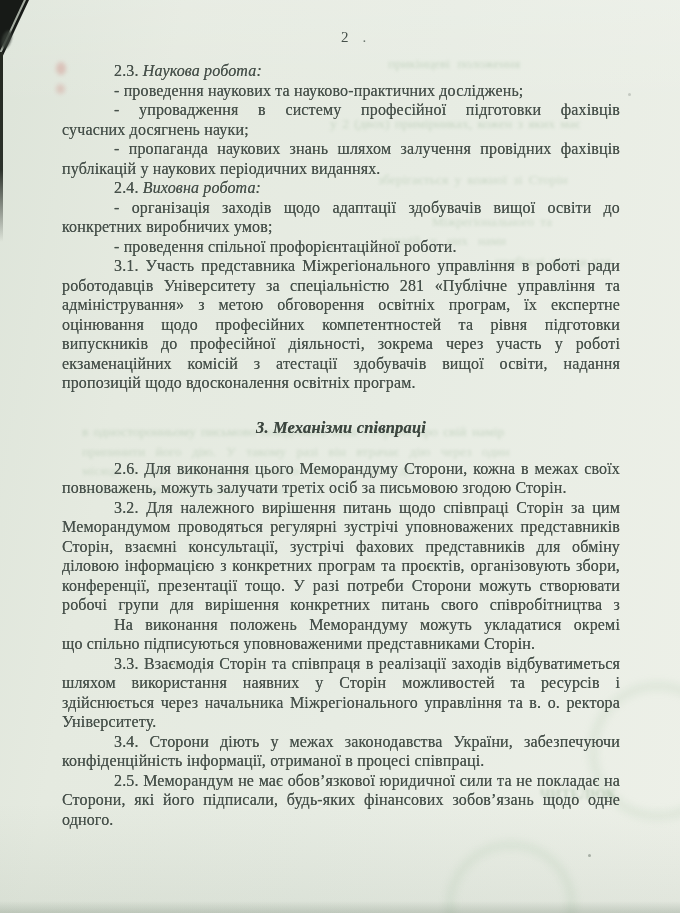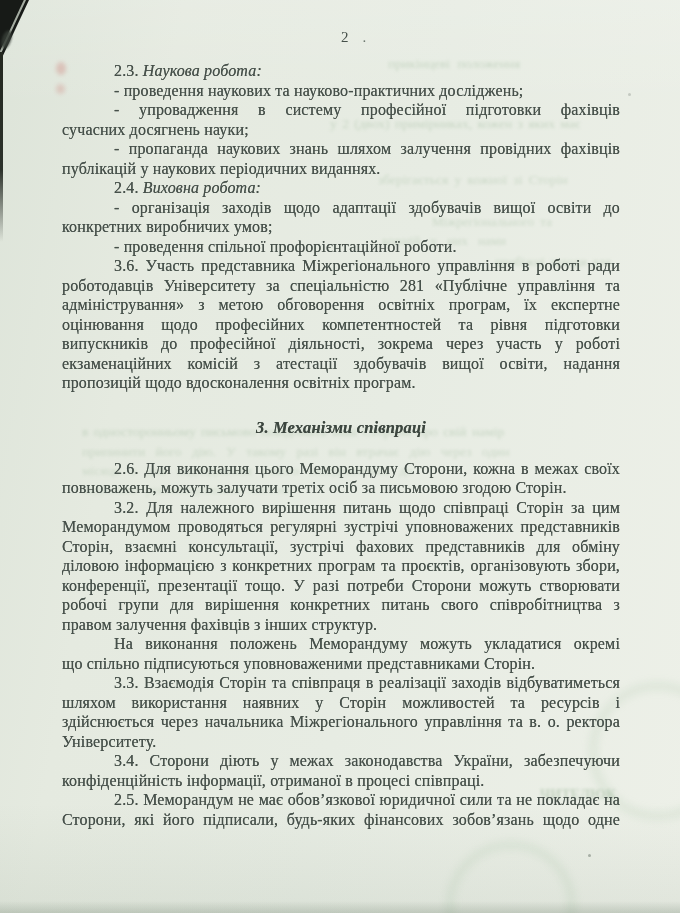--- a/index.html
+++ b/index.html
@@ -76,47 +76,47 @@
       <div class="line ind"><span>2.3. </span><span class="it">Наукова робота:</span></div>
       <div class="line ind">- проведення наукових та науково-практичних досліджень;</div>
       <div class="line j ind">- упровадження в систему професійної підготовки фахівців університету</div>
       <div class="line">сучасних досягнень науки;</div>
       <div class="line j ind">- пропаганда наукових знань шляхом залучення провідних фахівців</div>
       <div class="line">публікацій у наукових періодичних виданнях.</div>
       <div class="line ind"><span>2.4. </span><span class="it">Виховна робота:</span></div>
       <div class="line j ind">- організація заходів щодо адаптації здобувачів вищої освіти до</div>
       <div class="line">конкретних виробничих умов;</div>
       <div class="line ind">- проведення спільної профорієнтаційної роботи.</div>
-      <div class="line j ind">3.6. Участь представника Міжрегіонального управління в роботі ради</div>
+      <div class="line j ind">3.1. Участь представника Міжрегіонального управління в роботі ради</div>
       <div class="line j">роботодавців Університету за спеціальністю 281 «Публічне управління та</div>
       <div class="line j">адміністрування» з метою обговорення освітніх програм, їх експертне</div>
       <div class="line j">оцінювання щодо професійних компетентностей та рівня підготовки</div>
       <div class="line j">випускників до професійної діяльності, зокрема через участь у роботі</div>
       <div class="line j">екзаменаційних комісій з атестації здобувачів вищої освіти, надання</div>
       <div class="line">пропозицій щодо вдосконалення освітніх програм.</div>
       <div class="line head">3. Механізми співпраці</div>
       <div class="line j ind">2.6. Для виконання цього Меморандуму Сторони, кожна в межах своїх</div>
       <div class="line">повноважень, можуть залучати третіх осіб за письмовою згодою Сторін.</div>
       <div class="line j ind">3.2. Для належного вирішення питань щодо співпраці Сторін за цим</div>
       <div class="line j">Меморандумом проводяться регулярні зустрічі уповноважених представників</div>
       <div class="line j">Сторін, взаємні консультації, зустрічі фахових представників для обміну</div>
       <div class="line j">діловою інформацією з конкретних програм та проєктів, організовують збори,</div>
       <div class="line j">конференції, презентації тощо. У разі потреби Сторони можуть створювати</div>
       <div class="line j">робочі групи для вирішення конкретних питань свого співробітництва з</div>
-      <div class="line">правом залучення фахівців з інших структур.</div>
       <div class="line j ind">На виконання положень Меморандуму можуть укладатися окремі плани,</div>
       <div class="line">що спільно підписуються уповноваженими представниками Сторін.</div>
       <div class="line j ind">3.3. Взаємодія Сторін та співпраця в реалізації заходів відбуватиметься</div>
       <div class="line j">шляхом використання наявних у Сторін можливостей та ресурсів і</div>
       <div class="line j">здійснюється через начальника Міжрегіонального управління та в. о. ректора</div>
       <div class="line">Університету.</div>
       <div class="line j ind">3.4. Сторони діють у межах законодавства України, забезпечуючи</div>
       <div class="line">конфіденційність інформації, отриманої в процесі співпраці.</div>
       <div class="line j ind">2.5. Меморандум не має обов’язкової юридичної сили та не покладає на</div>
       <div class="line j">Сторони, які його підписали, будь-яких фінансових зобов’язань щодо одне</div>
+      <div class="line">одного.</div>
     </div>
 
   <div class="corner-wedge"></div>
   <div class="corner-edge-line"></div>
   <div class="left-strip"></div>
   <div class="left-smudge"></div>
   <div class="pink-smudge-1"></div>
   <div class="pink-smudge-2"></div>
   <div class="bottom-shade"></div>
   <div class="speck" style="left:588px;top:854px;"></div>

